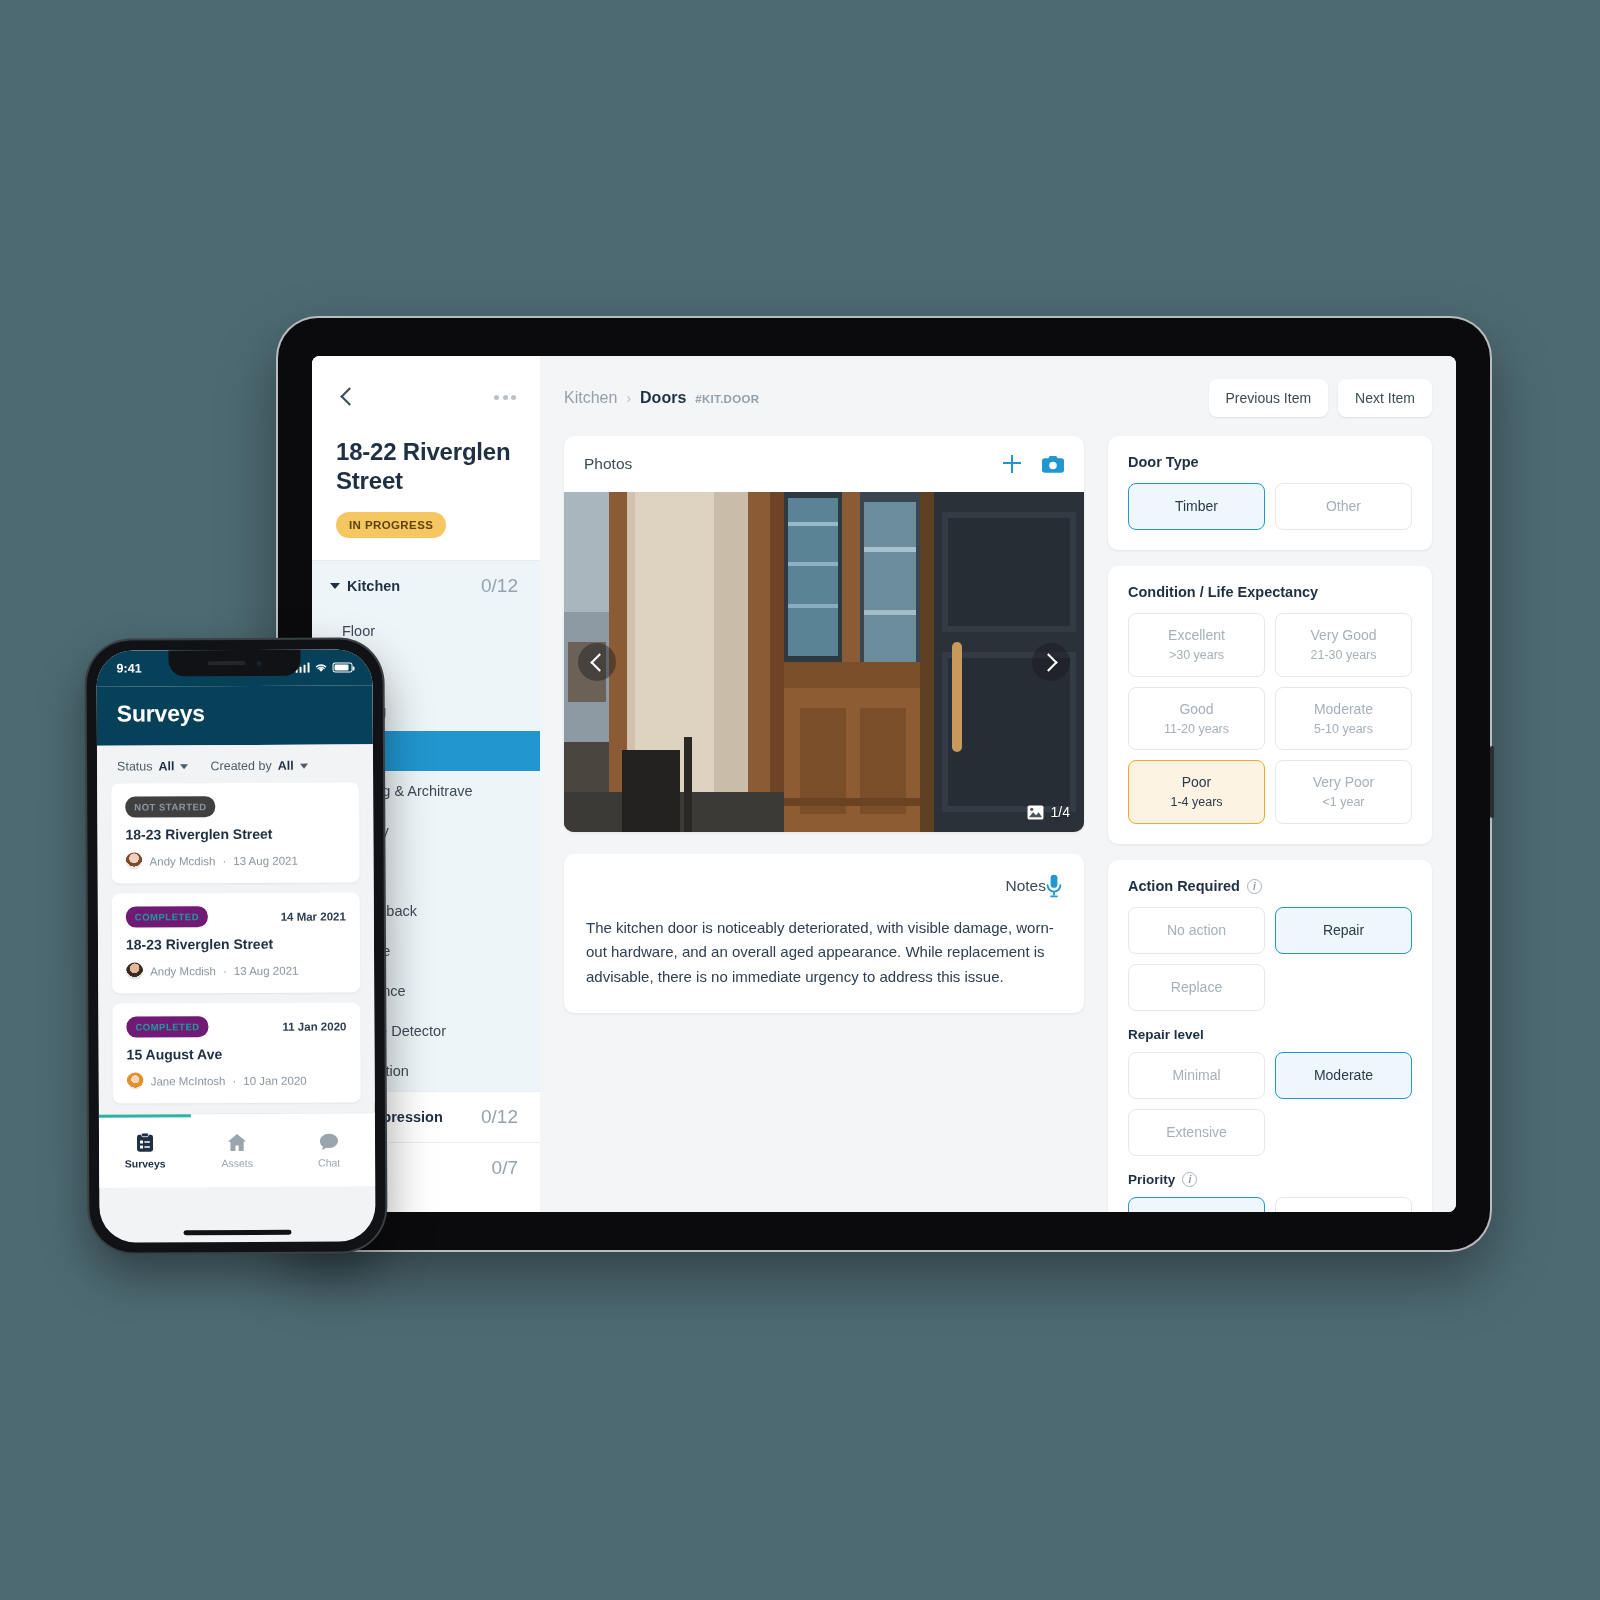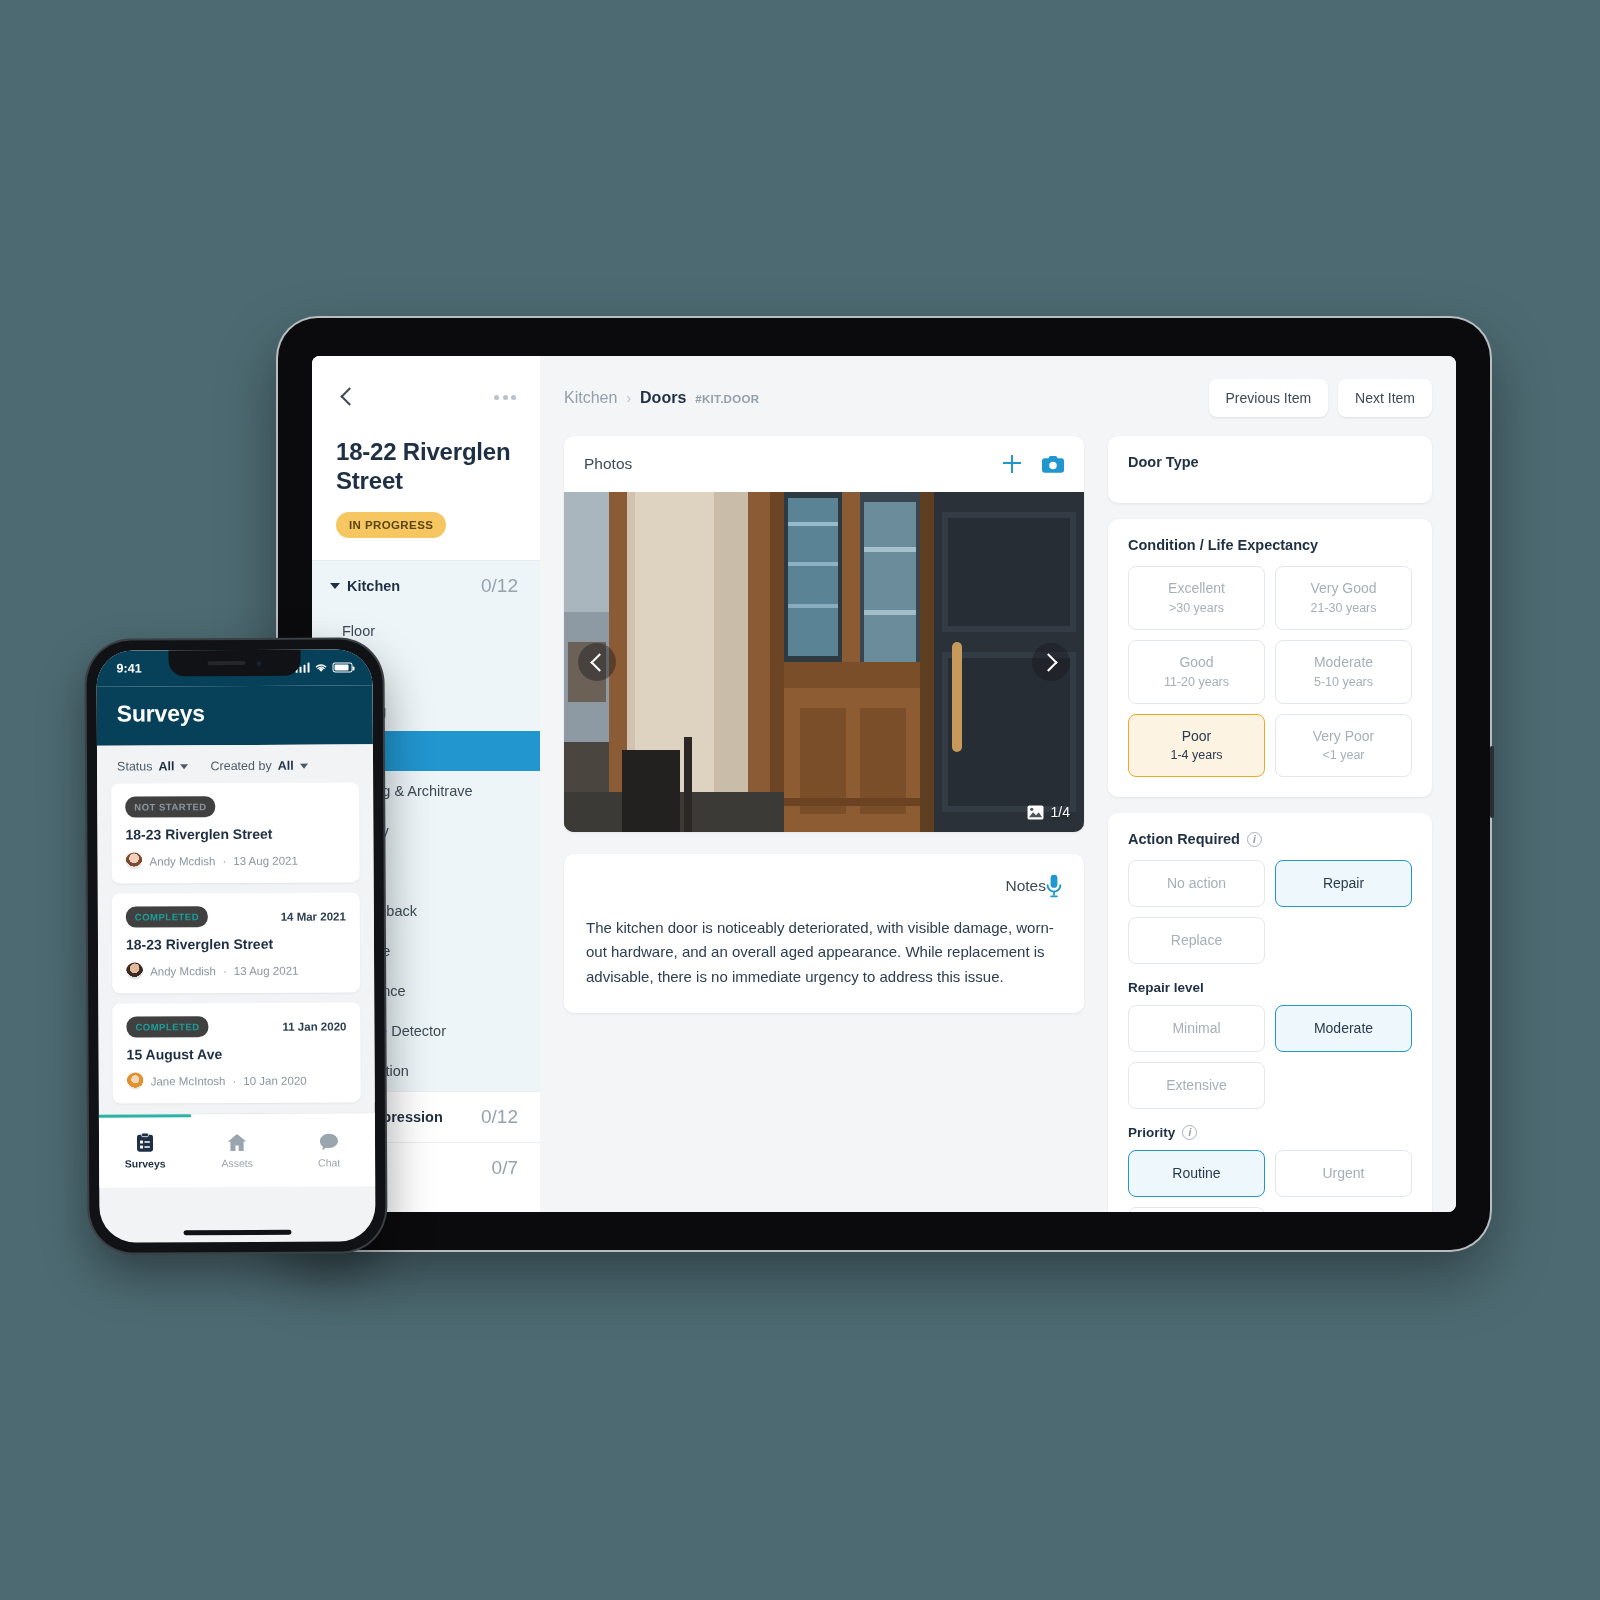--- a/index.html
+++ b/index.html
@@ -190,21 +190,21 @@
   .ph-title { color:#fff; font-size:23px; font-weight:bold; letter-spacing:-.2px; }
   .ph-filters { display:flex; gap:22px; padding: 14px 20px 10px 20px; background:#f2f3f5; }
   .filt { display:flex; align-items:center; gap:6px; font-size:12.5px; color:#4b5b68; }
   .filt b { color:#1f3044; font-weight:bold; }
   .fcaret { width:0;height:0;border-left:4px solid transparent;border-right:4px solid transparent;border-top:5px solid #4b5b68;}
   .ph-list { background:#f2f3f5; padding: 0 14px; }
   .scard { background:#fff; border-radius:8px; padding: 13px 14px 14px 14px; margin-bottom:10px; box-shadow:0 1px 2px rgba(20,40,60,.07); }
   .scard-top { display:flex; align-items:center; justify-content:space-between; margin-bottom:9px; }
   .pill { font-size:9.5px; font-weight:bold; letter-spacing:.5px; padding:5px 9px; border-radius:10px; }
   .pill.ns { background:#404040; color:#8b96a0; }
-  .pill.cp { background:#404040; color:#1b9e9a; }
+  .pill.cp { background:#701a75; color:#1b9e9a; }
   .sdate { font-size:11.5px; font-weight:bold; color:#2c3e50; }
   .saddr { font-size:14px; font-weight:bold; color:#1f3044; margin-bottom:10px; }
   .smeta { display:flex; align-items:center; gap:7px; font-size:11.5px; color:#8b96a0; }
   .av { width:17px;height:17px;border-radius:50%;flex:0 0 17px; }
   .av1{background:radial-gradient(circle at 50% 34%, #f0d0bc 0 34%, #7c4a2c 35% 58%, #e9e9ec 59% 100%);}
   .av2{background:radial-gradient(circle at 50% 34%, #e2b79c 0 34%, #3b2a22 35% 60%, #dfe2e6 61% 100%);}
   .av3{background:radial-gradient(circle at 50% 40%, #f3d4bc 0 30%, #e0932c 31% 62%, #e6e8ea 63% 100%);}
   .ph-tabs { position:absolute; left:0; right:0; bottom:0; background:#fff; height:74px; border-top:1px solid #e7eaed; display:flex; }
   .tab { flex:1; display:flex; flex-direction:column; align-items:center; justify-content:center; gap:5px; cursor:pointer; font-size:10.5px; color:#9aa5ae;}
   .tab.act { color:#1f3044; font-weight:bold; }
@@ -386,20 +386,24 @@
                 <rect x="4.2" y="21.4" width="7.6" height="1.8" rx=".9" fill="#2196cf"></rect>
               </svg>
             </div>
             <div class="notes-body">The kitchen door is noticeably deteriorated, with visible damage, worn-out hardware, and an overall aged appearance. While replacement is advisable, there is no immediate urgency to address this issue.</div>
           </div>
         </div>
 
         <div class="colR">
           <div class="card sect">
             <div class="sect-title">Door Type</div>
+            <div class="chips g2">
+              <div class="chip on-blue">Timber</div>
+              <div class="chip">Other</div>
+            </div>
           </div>
 
           <div class="card sect">
             <div class="sect-title">Condition / Life Expectancy</div>
             <div class="chips g3">
               <div class="chip tall">
                 <span>Excellent</span>
                 <span class="sub">&gt;30 years</span>
               </div>
               <div class="chip tall">

